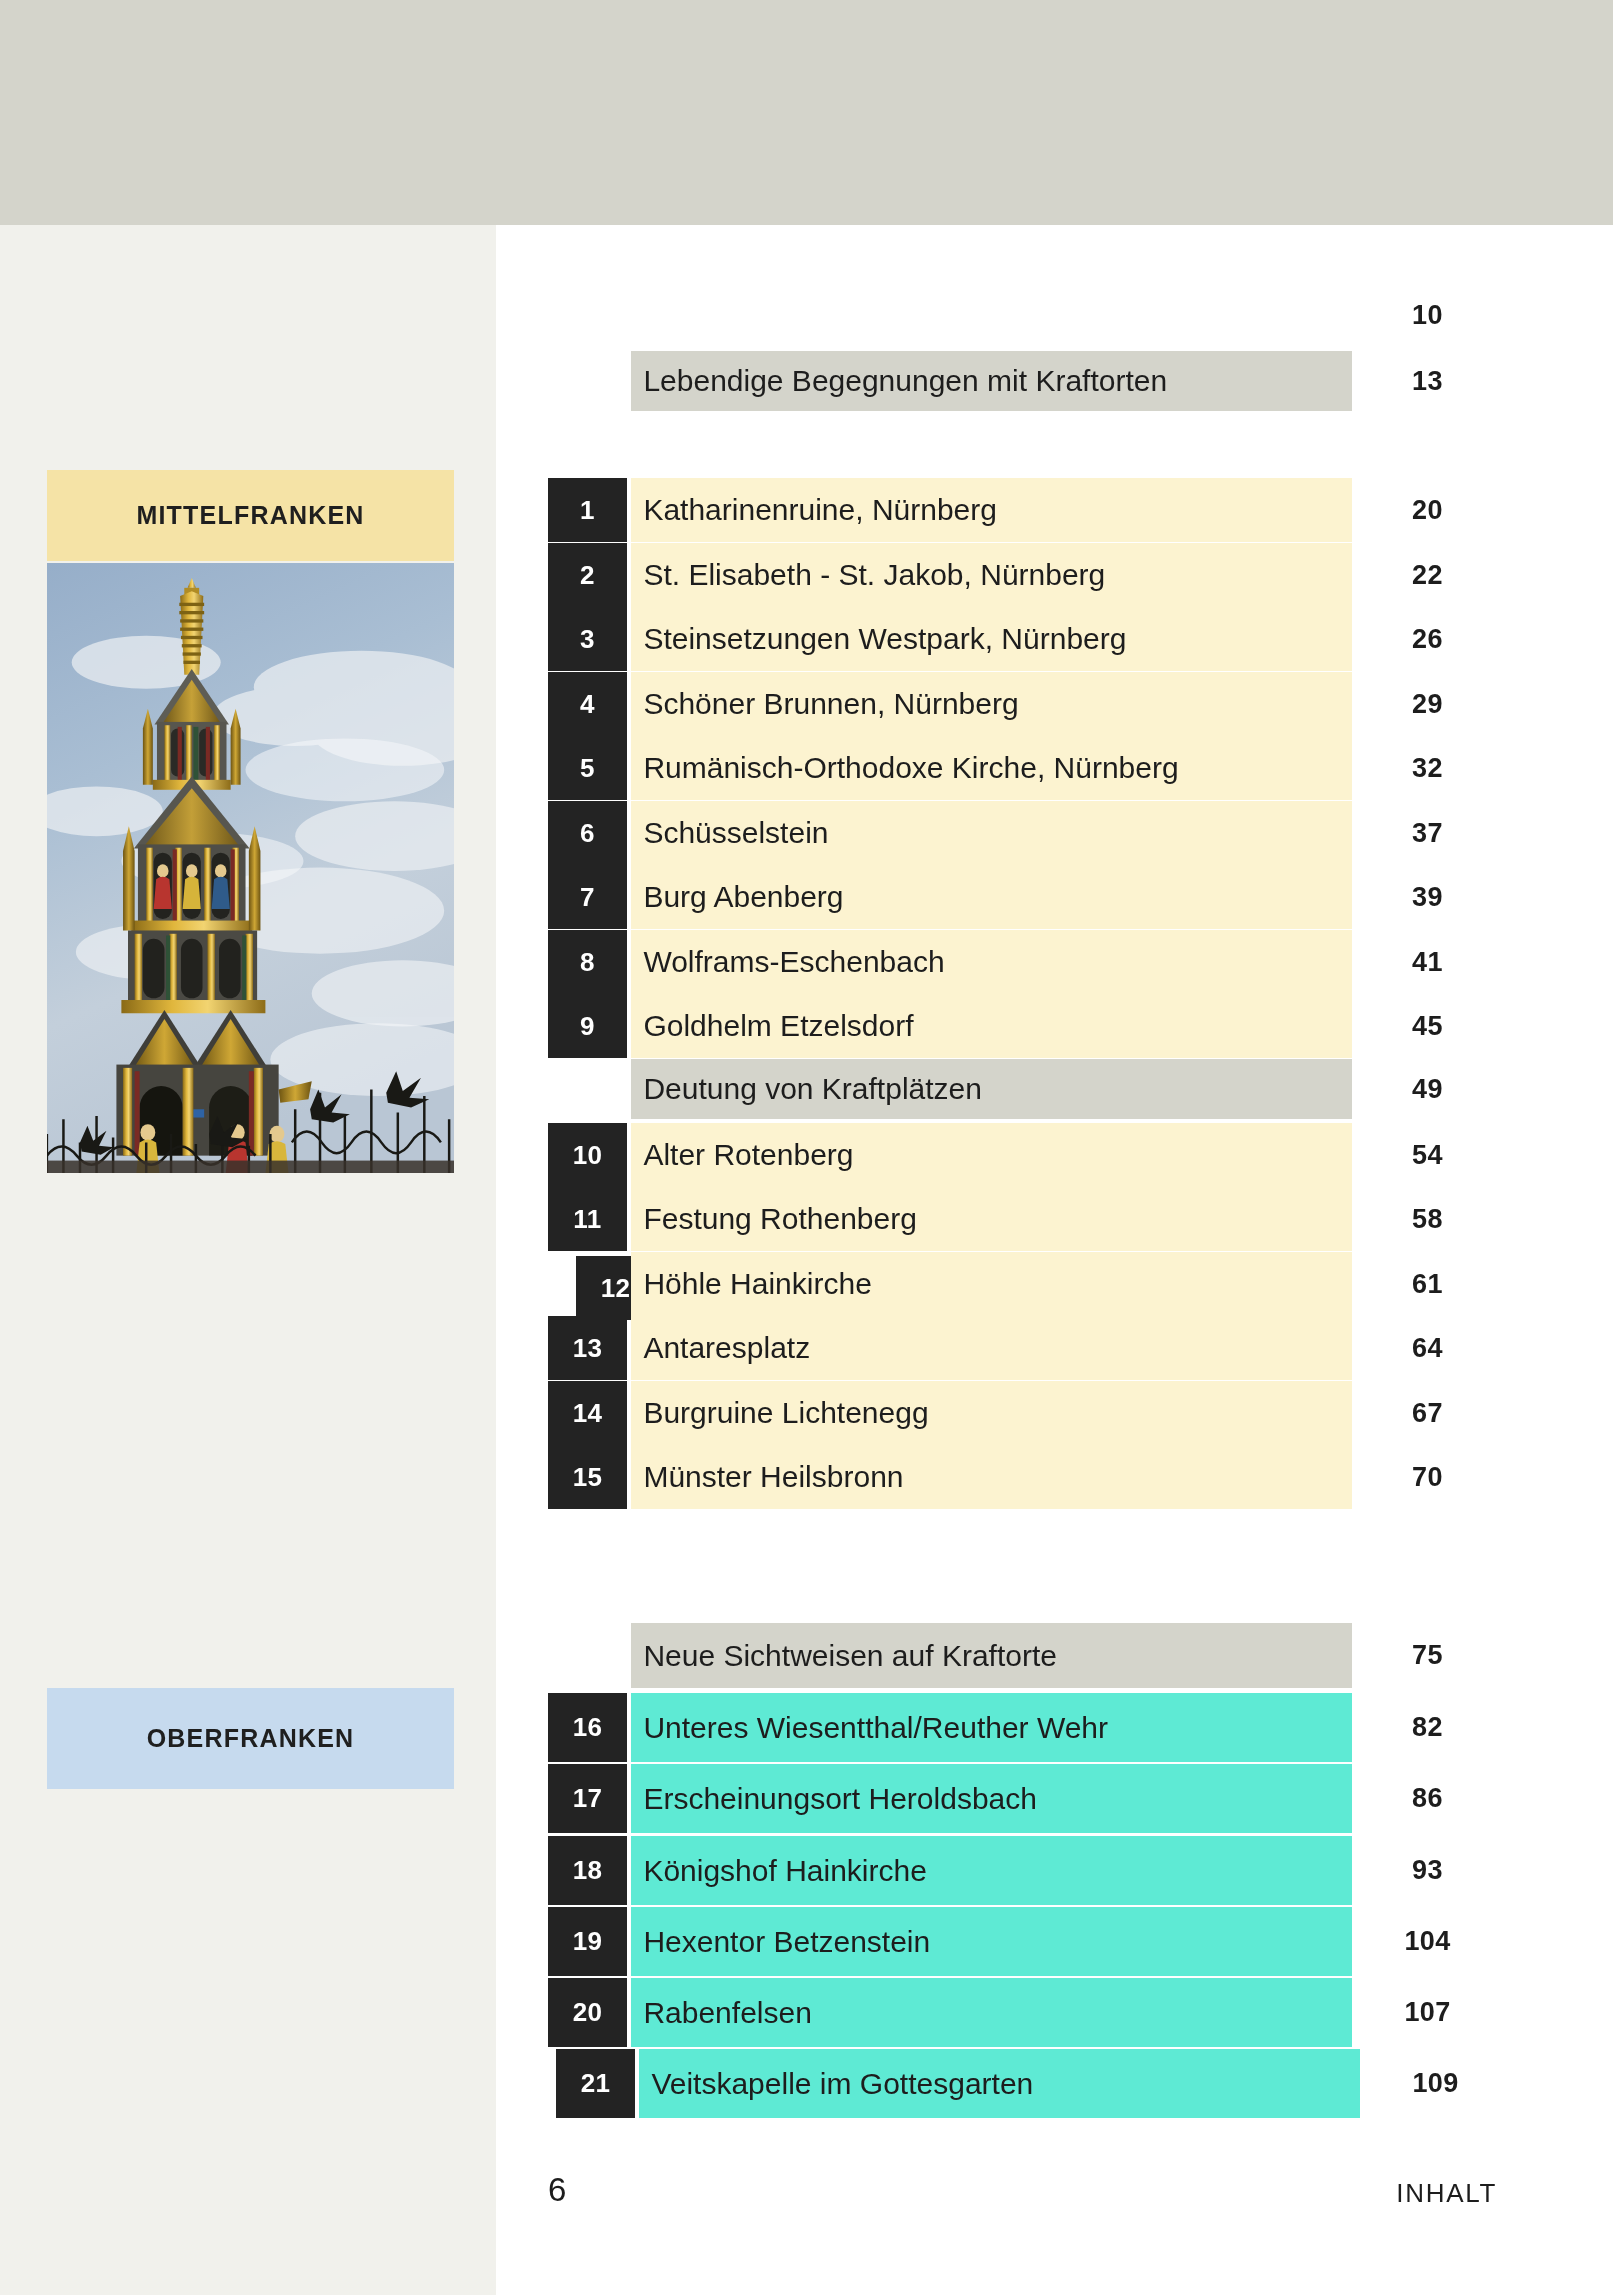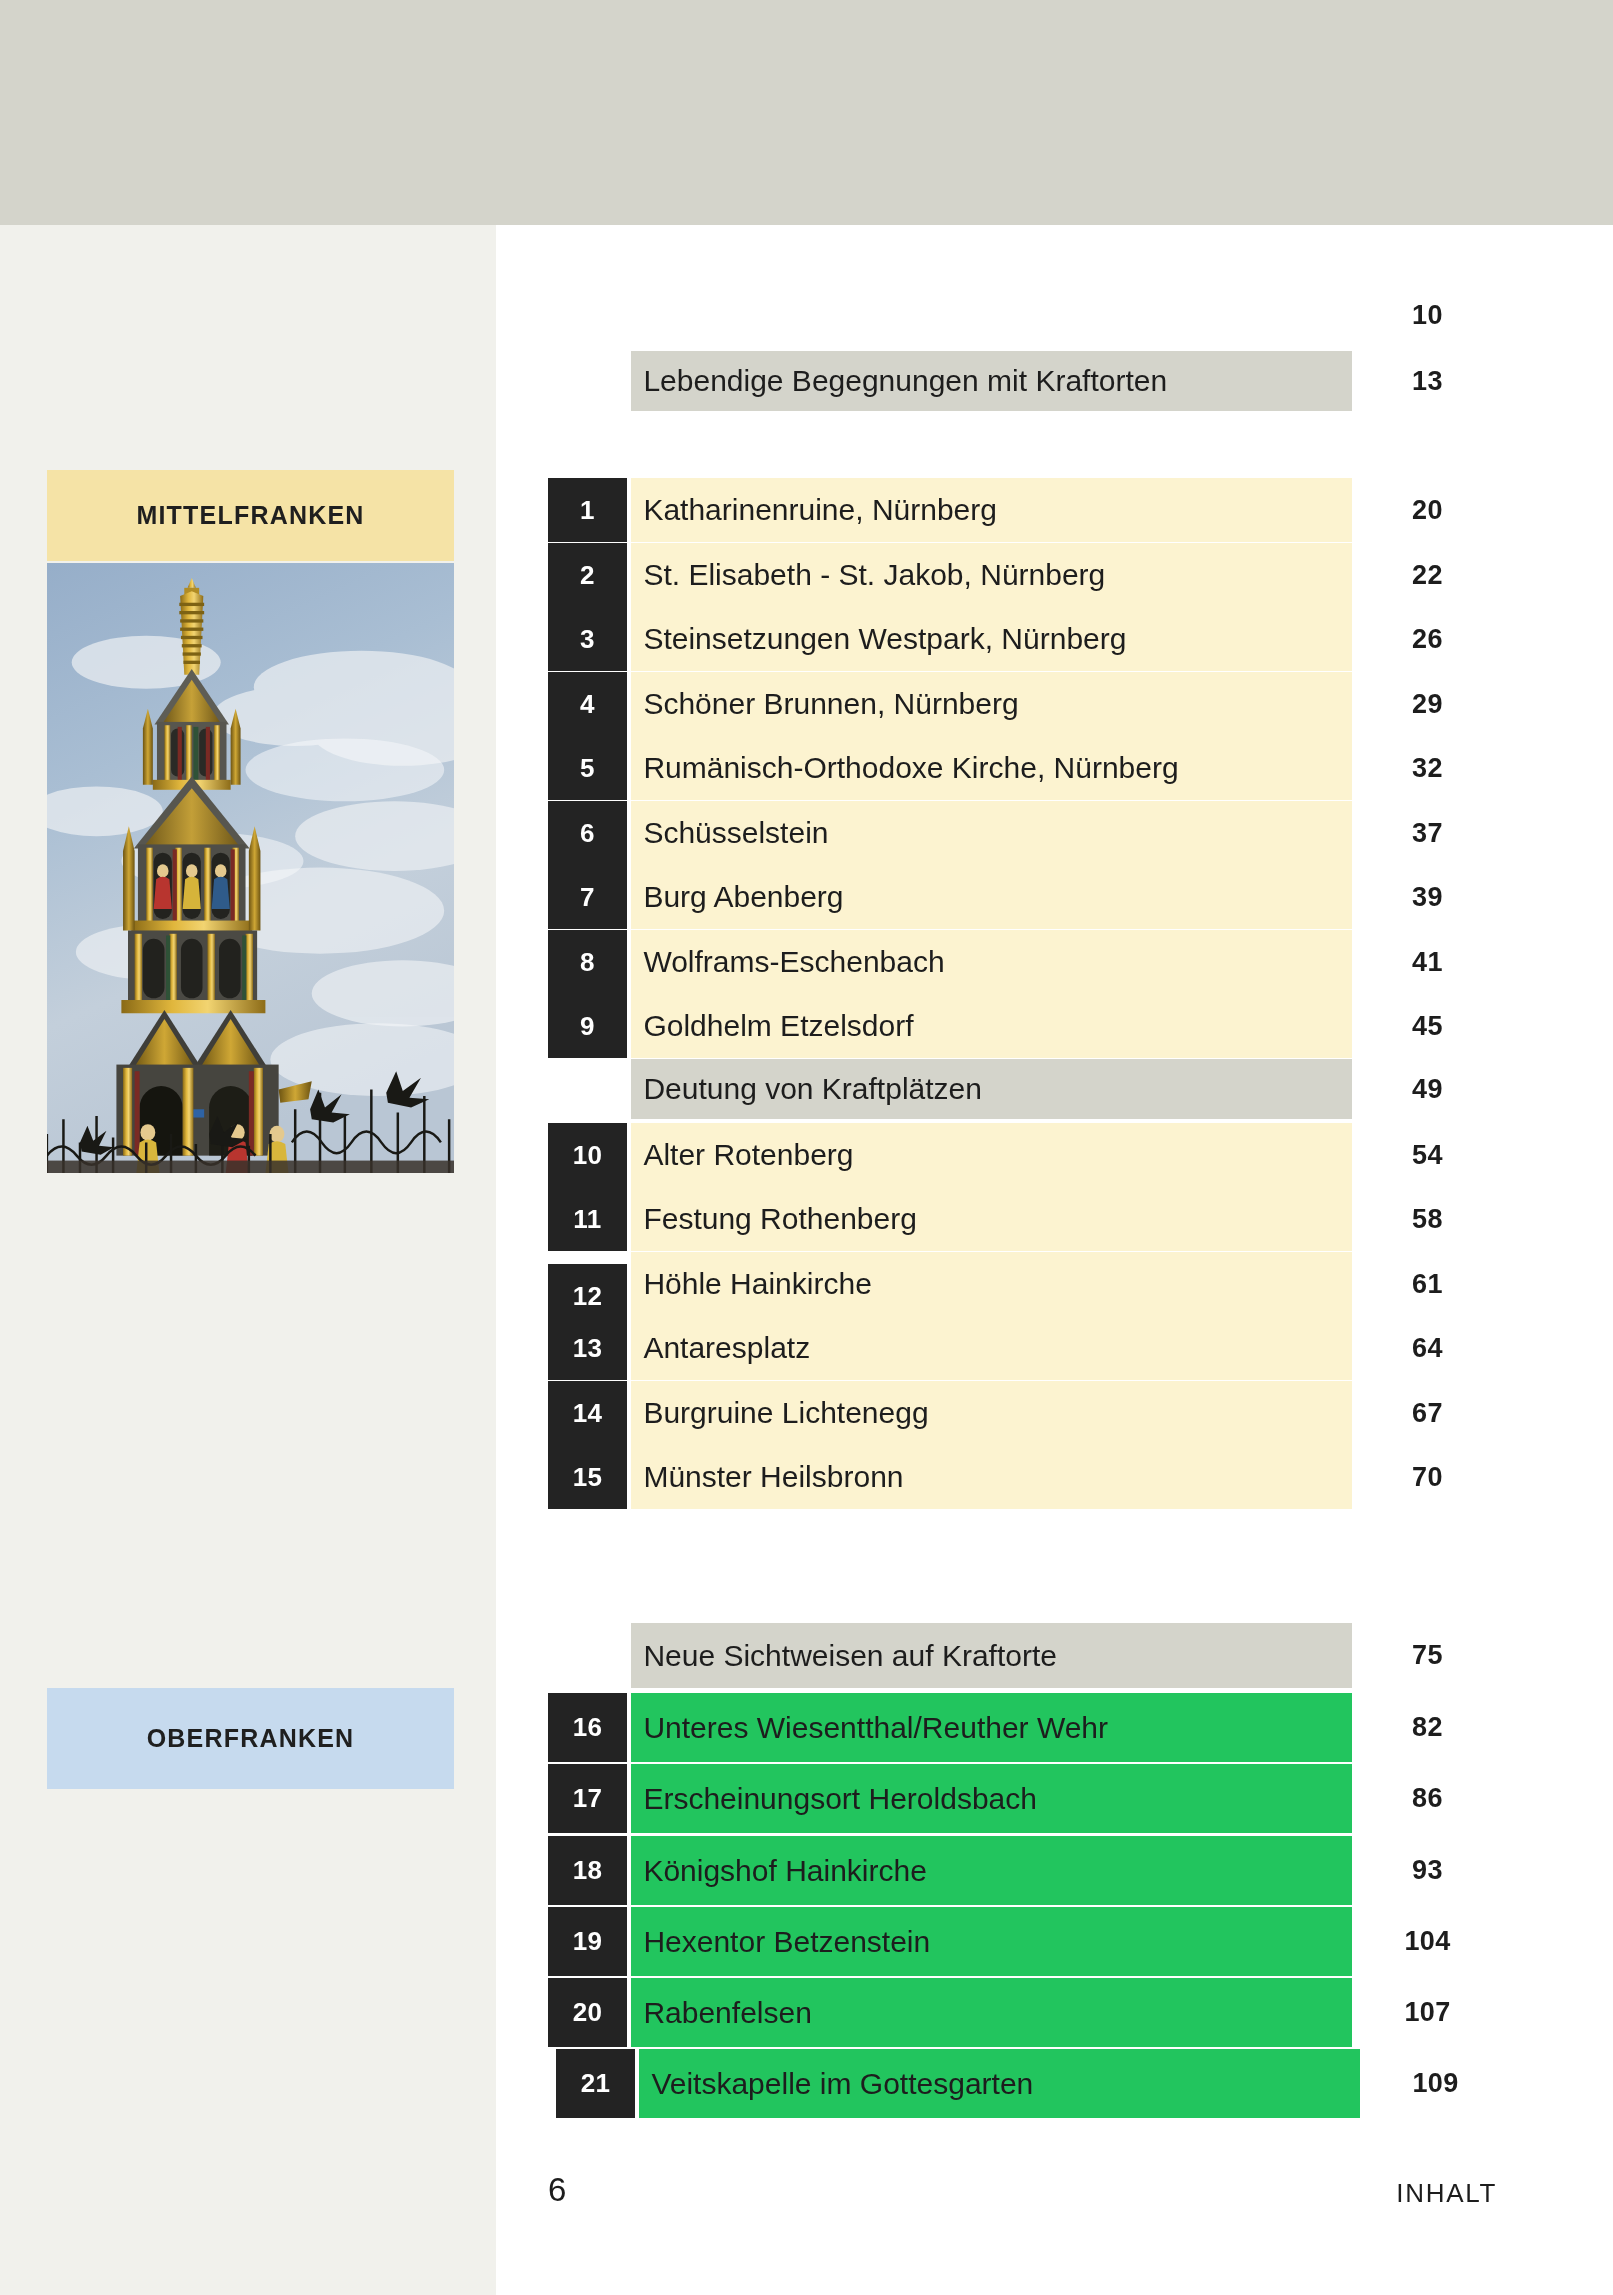--- a/index.html
+++ b/index.html
@@ -62,21 +62,21 @@
   .bar {
     position:absolute; left:631px; width:721px;
     display:flex; align-items:center;
     box-sizing:border-box;
     padding-left:12.4px;
     font-size:30px;
     color:#1d1d1d;
     font-weight:normal;
   }
   .bar.yellow  { background:#fcf3d0; }
-  .bar.blue    { background:#22c55e; }
+  .bar.blue    { background:#5eead4; }
   .bar.grey    { background:#d4d4cb; }
 
   .pagenum {
     position:absolute; left:1357px; width:141px;
     text-align:center;
     font-weight:bold;
     font-size:27px;
     color:#1d1d1d;
     display:flex; align-items:center; justify-content:center;
     letter-spacing:0.4px;
@@ -351,21 +351,21 @@
       <div class="numbox" style="top: 0px; height: 64px;">10</div>
       <div class="bar yellow" style="top: 0px; height: 64px;">Alter Rotenberg</div>
       <div class="pagenum" style="top: 0px; height: 64px;">54</div>
     </div>
     <div class="row" style="top: 1187px; height: 64px;">
       <div class="numbox" style="top: 0px; height: 64px;">11</div>
       <div class="bar yellow" style="top: 0px; height: 64px;">Festung Rothenberg</div>
       <div class="pagenum" style="top: 0px; height: 64px;">58</div>
     </div>
     <div class="row" style="top: 1252px; height: 64px;">
-      <div class="numbox" style="top: 12px; height: 64px;">12</div>
+      <div class="numbox" style="top: 4px; height: 64px; margin-left: 28px;">12</div>
       <div class="bar yellow" style="top: 0px; height: 64px;">Höhle Hainkirche</div>
       <div class="pagenum" style="top: 0px; height: 64px;">61</div>
     </div>
     <div class="row" style="top: 1316px; height: 64px;">
       <div class="numbox" style="top: 0px; height: 64px;">13</div>
       <div class="bar yellow" style="top: 0px; height: 64px;">Antaresplatz</div>
       <div class="pagenum" style="top: 0px; height: 64px;">64</div>
     </div>
     <div class="row" style="top: 1381px; height: 64px;">
       <div class="numbox" style="top: 0px; height: 64px;">14</div>

